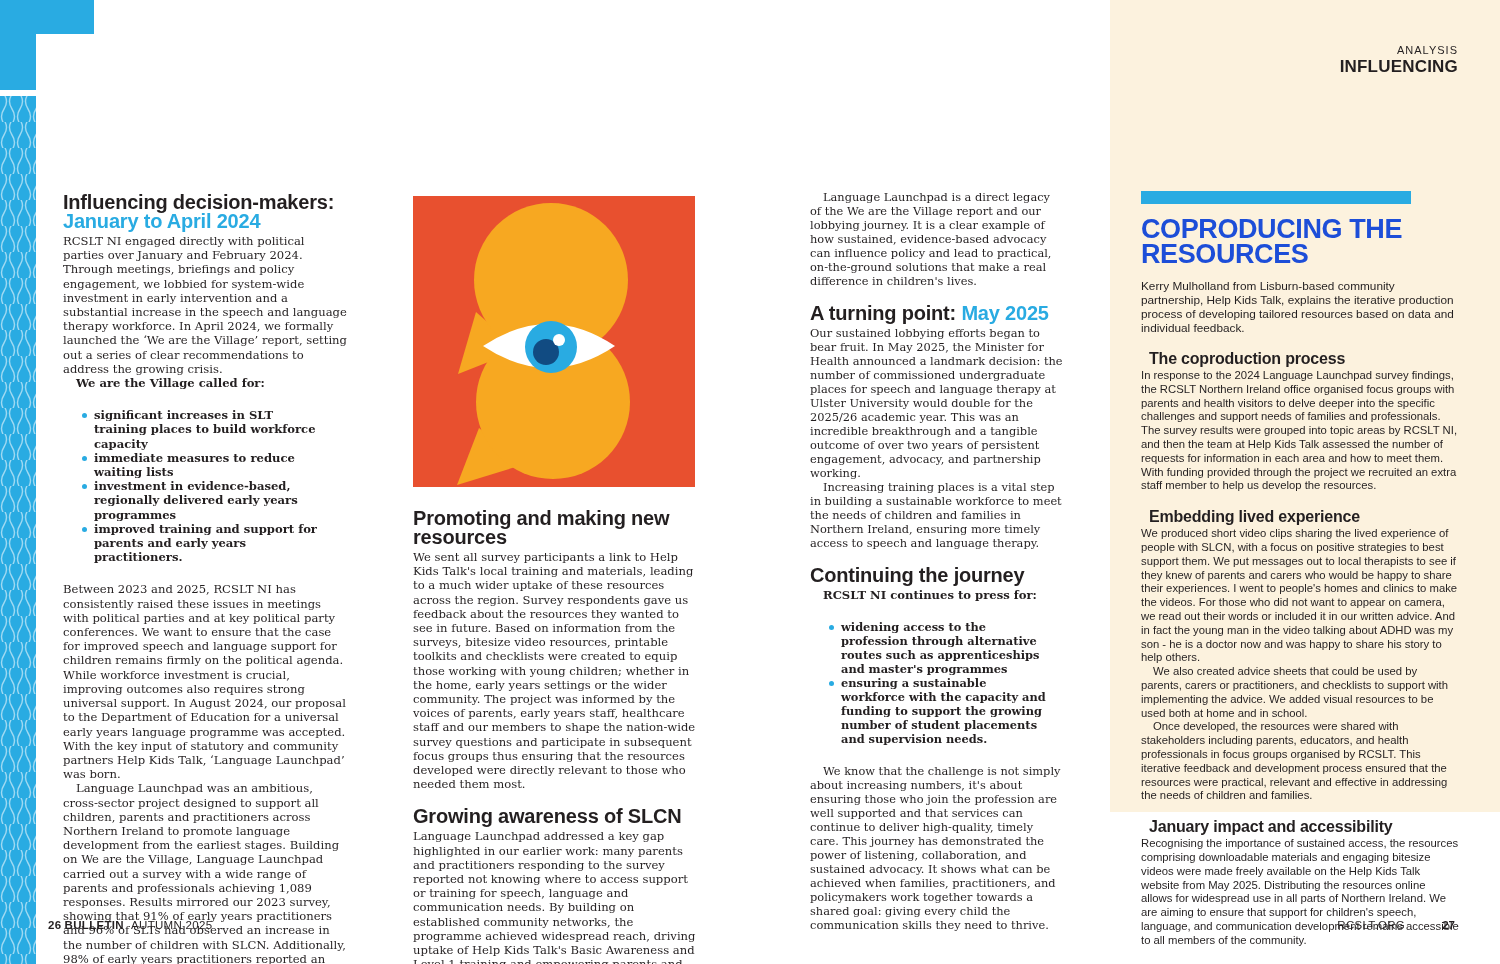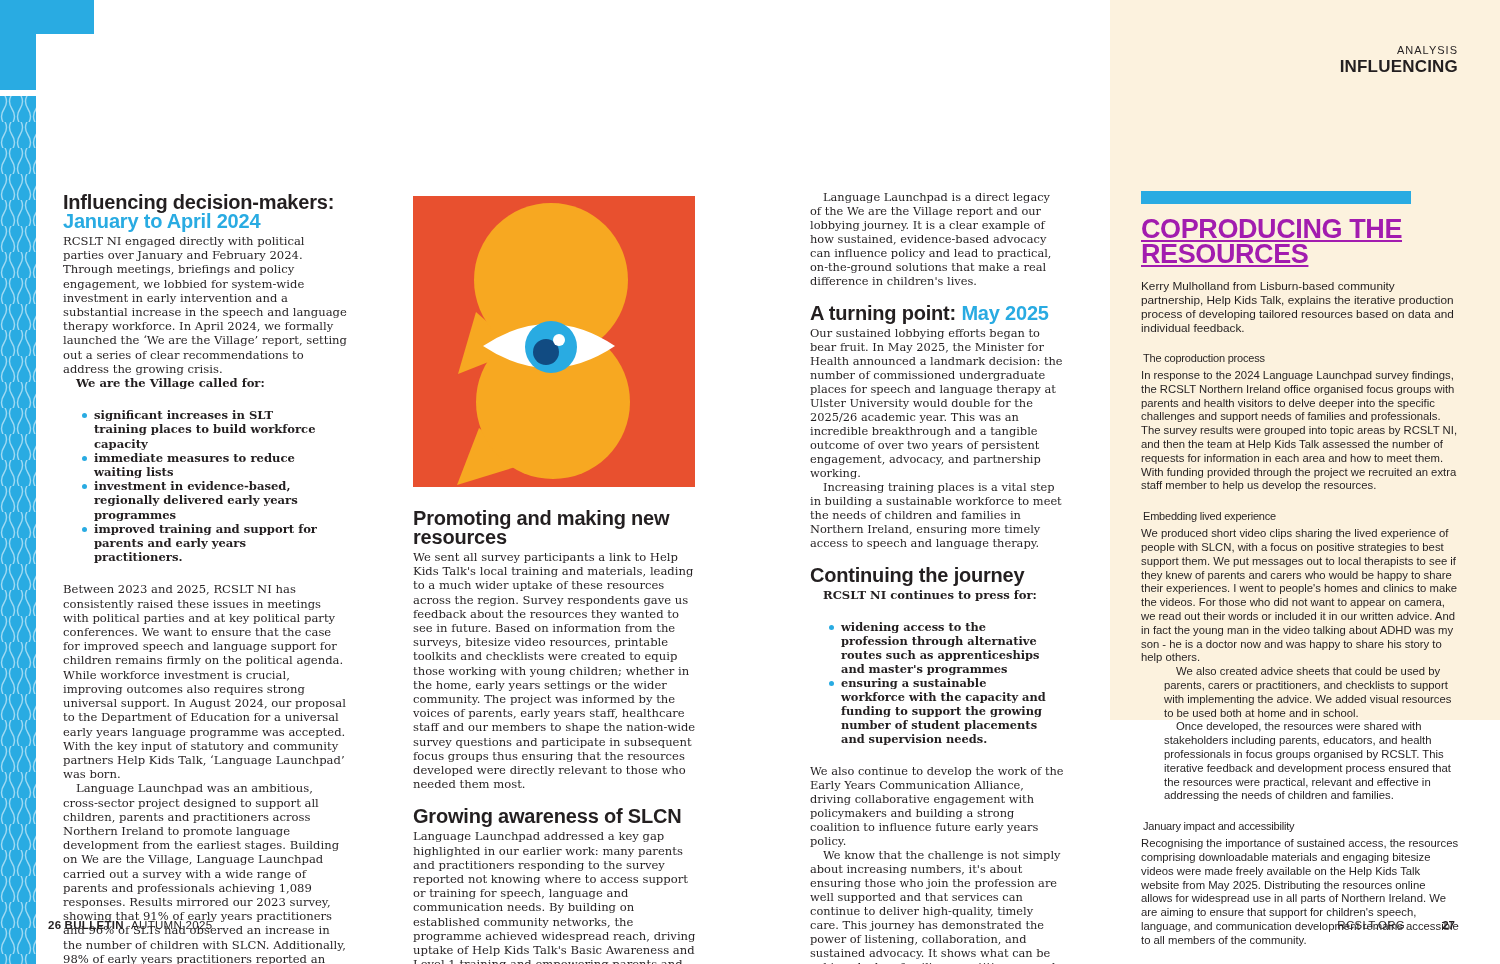--- a/index.html
+++ b/index.html
@@ -25,33 +25,33 @@
   .col p.ind{text-indent:13px;}
   .callout{font-weight:700;text-indent:13px;font-size:11.6px;}
   ul.bullets{margin:18px;padding:0;list-style:none;font-weight:bold;}
   ul.bullets li{position:relative;padding-left:13px;margin:0;}
   ul.bullets li::before{content:"";position:absolute;left:1px;top:5px;width:5px;height:5px;
      border-radius:50%;background:#29abe2;}
 
   .illus{width:282px;height:291px;display:block;margin-bottom:22px;}
 
   
-  .panel{position:absolute;left:1110px;top:0;width:390px;height:720px;background:#fcf2de;
+  .panel{position:absolute;left:1110px;top:0;width:390px;height:812px;background:#fcf2de;
      font-family:"Liberation Sans",sans-serif;}
   .panel-kicker{position:absolute;top:44px;right:42px;text-align:right;}
   .kicker{font-size:11px;letter-spacing:1px;font-weight:400;}
   .category{font-size:17px;font-weight:700;letter-spacing:0.2px;margin-top:1px;}
   .panel-body{position:absolute;left:31px;top:191px;width:318px;}
   .accent-bar{width:270px;height:13px;background:#29abe2;margin-bottom:13px;}
   .panel h1{margin:0;font-size:27px;line-height:25px;font-weight:700;letter-spacing:-0.4px;
-     text-transform:uppercase;color:#a21caf;text-decoration:underline;}
+     text-transform:uppercase;color:#1d4ed8;}
   .panel .intro{margin:12px 0 0 0;font-size:11.8px;line-height:14px;}
-  .panel h2{margin:15px 0 2px 2px;font-size:11px;line-height:17px;font-weight:400;letter-spacing:-0.2px;}
+  .panel h2{margin:15px 0 2px 8px;font-size:16px;line-height:17px;font-weight:700;letter-spacing:-0.2px;}
   .panel p{margin:0;font-size:11.3px;line-height:13.8px;}
-  .panel p.ind{text-indent:12px;margin-left:23px;}
+  .panel p.ind{text-indent:12px;}
 
   
   .footer{position:absolute;top:919px;font-family:"Liberation Sans",sans-serif;font-size:11.5px;}
   .footer-left{left:48px;}
   .footer-right{right:45px;}
   .fl-num,.fl-mag{font-weight:700;letter-spacing:0.3px;}
   .fl-issue{font-weight:400;letter-spacing:0.3px;margin-left:4px;}
   .fr-site{font-weight:400;letter-spacing:0.3px;}
   .fr-num{font-weight:700;margin-left:6px;padding-left:28px;}
 </style>
@@ -120,21 +120,20 @@
     </h3>
     <p>Our sustained lobbying efforts began to bear fruit. In May 2025, the Minister for Health announced a landmark decision: the number of commissioned undergraduate places for speech and language therapy at Ulster University would double for the 2025/26 academic year. This was an incredible breakthrough and a tangible outcome of over two years of persistent engagement, advocacy, and partnership working.</p>
     <p class="ind">Increasing training places is a vital step in building a sustainable workforce to meet the needs of children and families in Northern Ireland, ensuring more timely access to speech and language therapy.</p>
 
     <h3 class="gap">Continuing the journey</h3>
     <p class="callout">RCSLT NI continues to press for:</p>
     <ul class="bullets">
       <li>widening access to the profession through alternative routes such as apprenticeships and master's programmes</li>
       <li>ensuring a sustainable workforce with the capacity and funding to support the growing number of student placements and supervision needs.</li>
     </ul>
-    <p>We also continue to develop the work of the Early Years Communication Alliance, driving collaborative engagement with policymakers and building a strong coalition to influence future early years policy.</p>
     <p class="ind">
       <span>We know that the challenge is not simply about increasing numbers, it's about ensuring those who join the profession are well supported and that services can continue to deliver high-quality, timely care. This journey has demonstrated the power of listening, collaboration, and sustained advocacy. It shows what can be achieved when families, practitioners, and policymakers work together towards a shared goal: giving every child the communication skills they need to thrive.</span>
       
     </p>
 
   </div>
 
   <div class="panel">
     <div class="panel-kicker">
       <div class="kicker">ANALYSIS</div>

